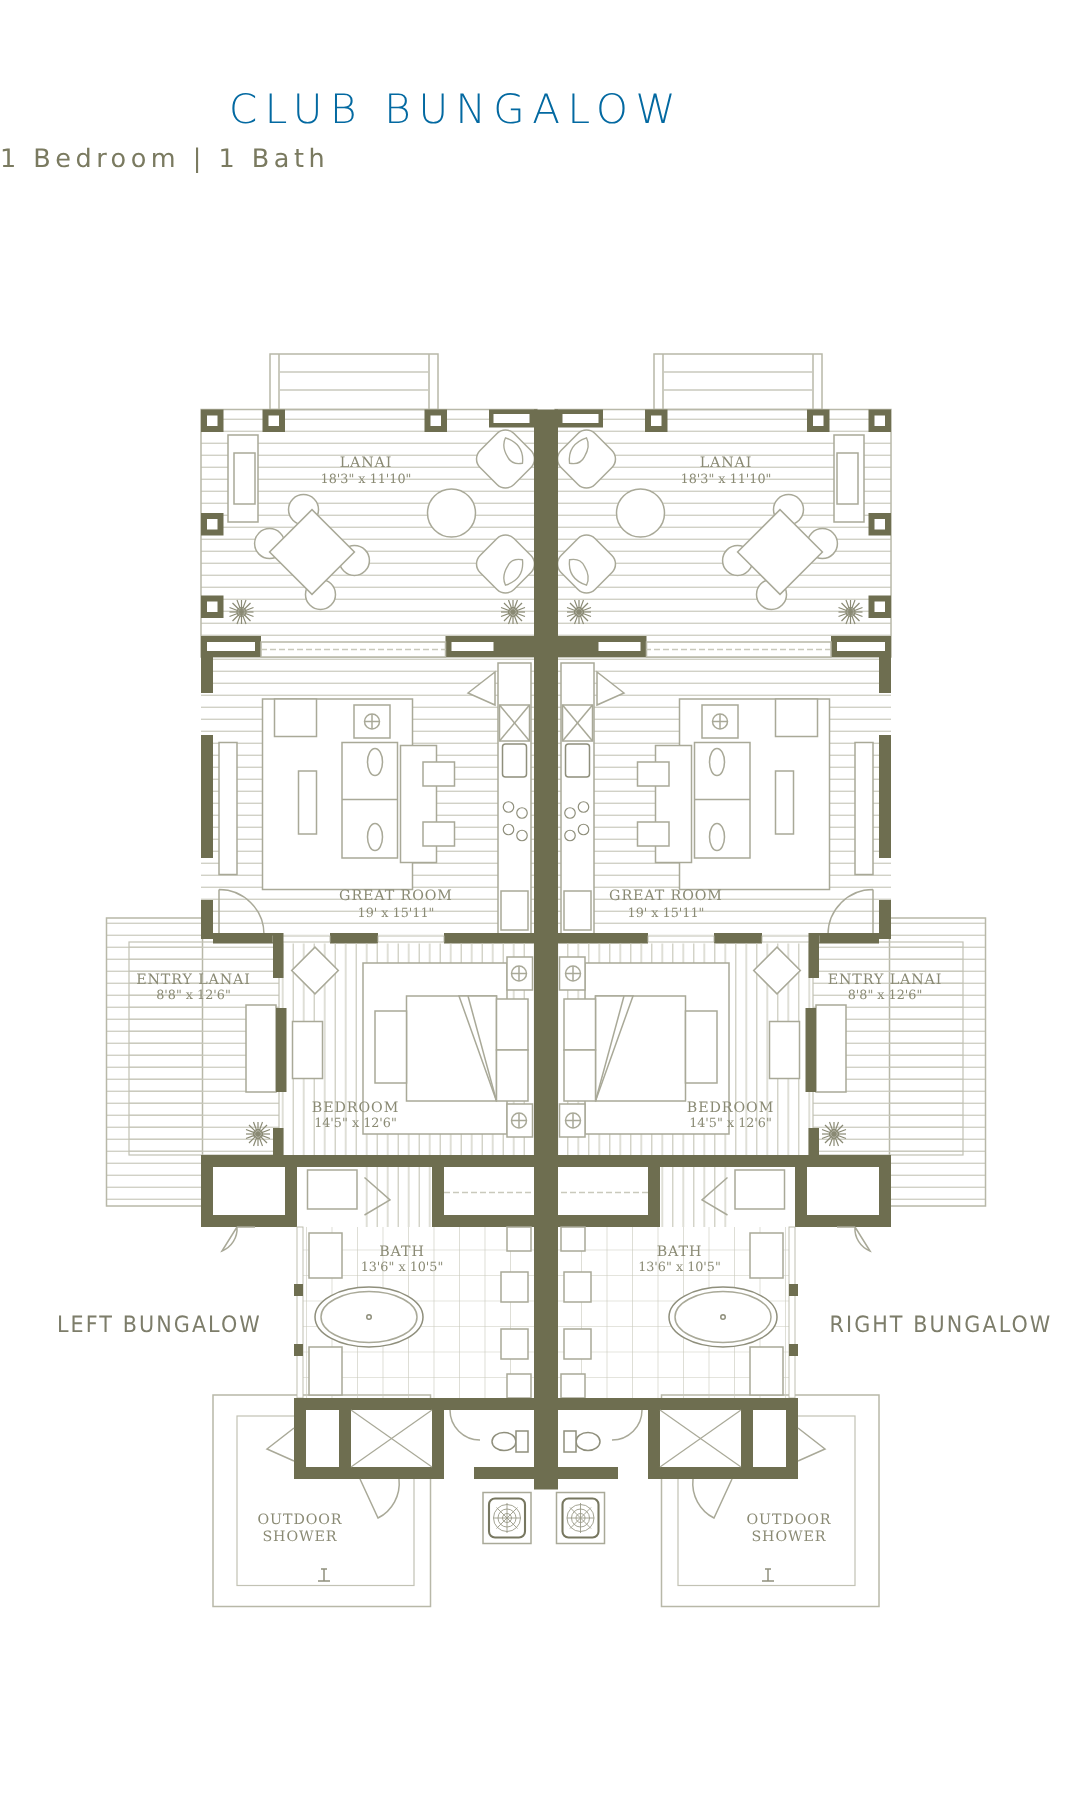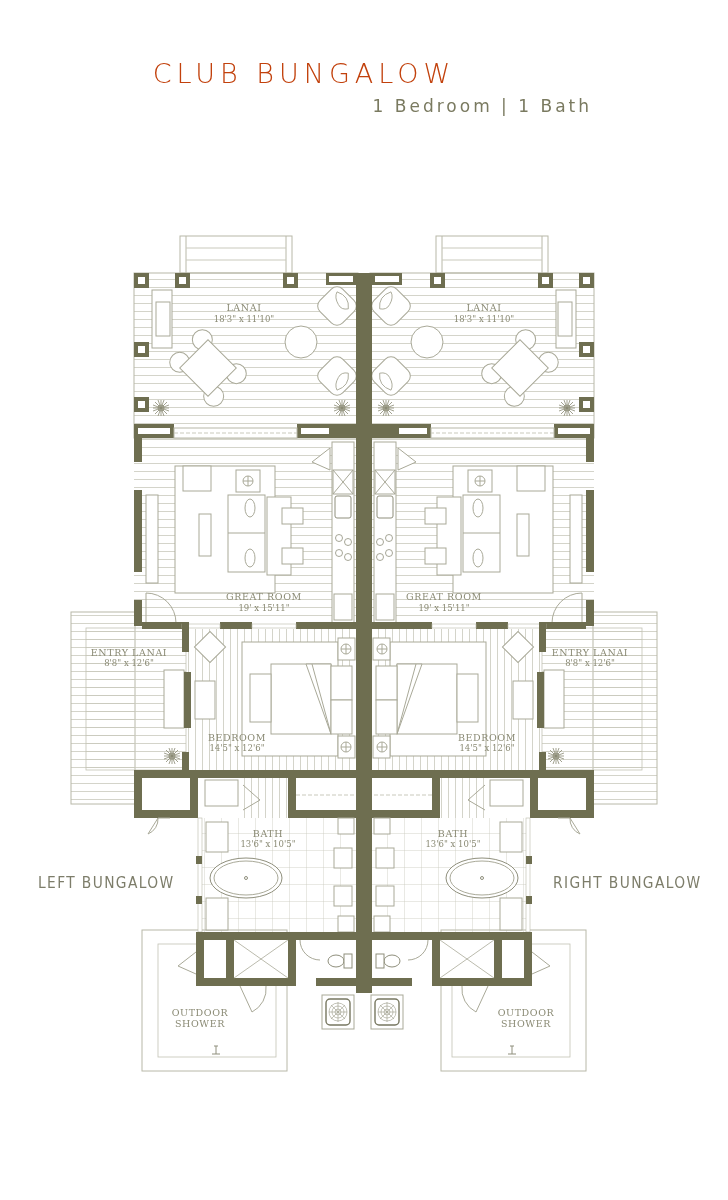--- a/index.html
+++ b/index.html
@@ -1,18 +1,18 @@
 <!DOCTYPE html>
 <html><head>
 <meta charset="utf-8">
 <style>
   html,body{margin:0;padding:0;background:#ffffff;}
   body{width:728px;height:1200px;position:relative;overflow:hidden;font-family:"DejaVu Sans",sans-serif;}
-  .title{position:absolute;left:0;width:608px;top:58px;text-align:center;font-family:"DejaVu Sans",sans-serif;font-weight:300;font-size:27px;letter-spacing:5px;color:#c2410c;}
-  .subtitle{position:absolute;left:0;width:592px;top:96px;text-align:right;font-family:"DejaVu Sans",sans-serif;font-size:17px;letter-spacing:3px;color:#7a7a60;}
+  .title{position:absolute;left:0;width:608px;top:58px;text-align:center;font-family:"DejaVu Sans",sans-serif;font-weight:300;font-size:27px;letter-spacing:5px;color:#0369a1;}
+  .subtitle{position:absolute;left:0;width:592px;top:96px;text-align:left;font-family:"DejaVu Sans",sans-serif;font-size:17px;letter-spacing:3px;color:#7a7a60;}
   .side-label{position:absolute;top:874px;font-family:"DejaVu Sans",sans-serif;font-size:15px;letter-spacing:1.5px;color:#7d7d6a;transform:scaleX(0.92);transform-origin:left;}
   svg{position:absolute;left:0;top:0;}
   .rl{font-family:"DejaVu Serif",serif;font-size:9.5px;fill:#8a8a74;letter-spacing:0.6px;}
   .rd{font-family:"DejaVu Serif",serif;font-size:8.5px;fill:#8a8a74;}
 </style>
 </head>
 <body>
 
 <div class="title">CLUB BUNGALOW</div>
 <div class="subtitle">1 Bedroom | 1 Bath</div>

